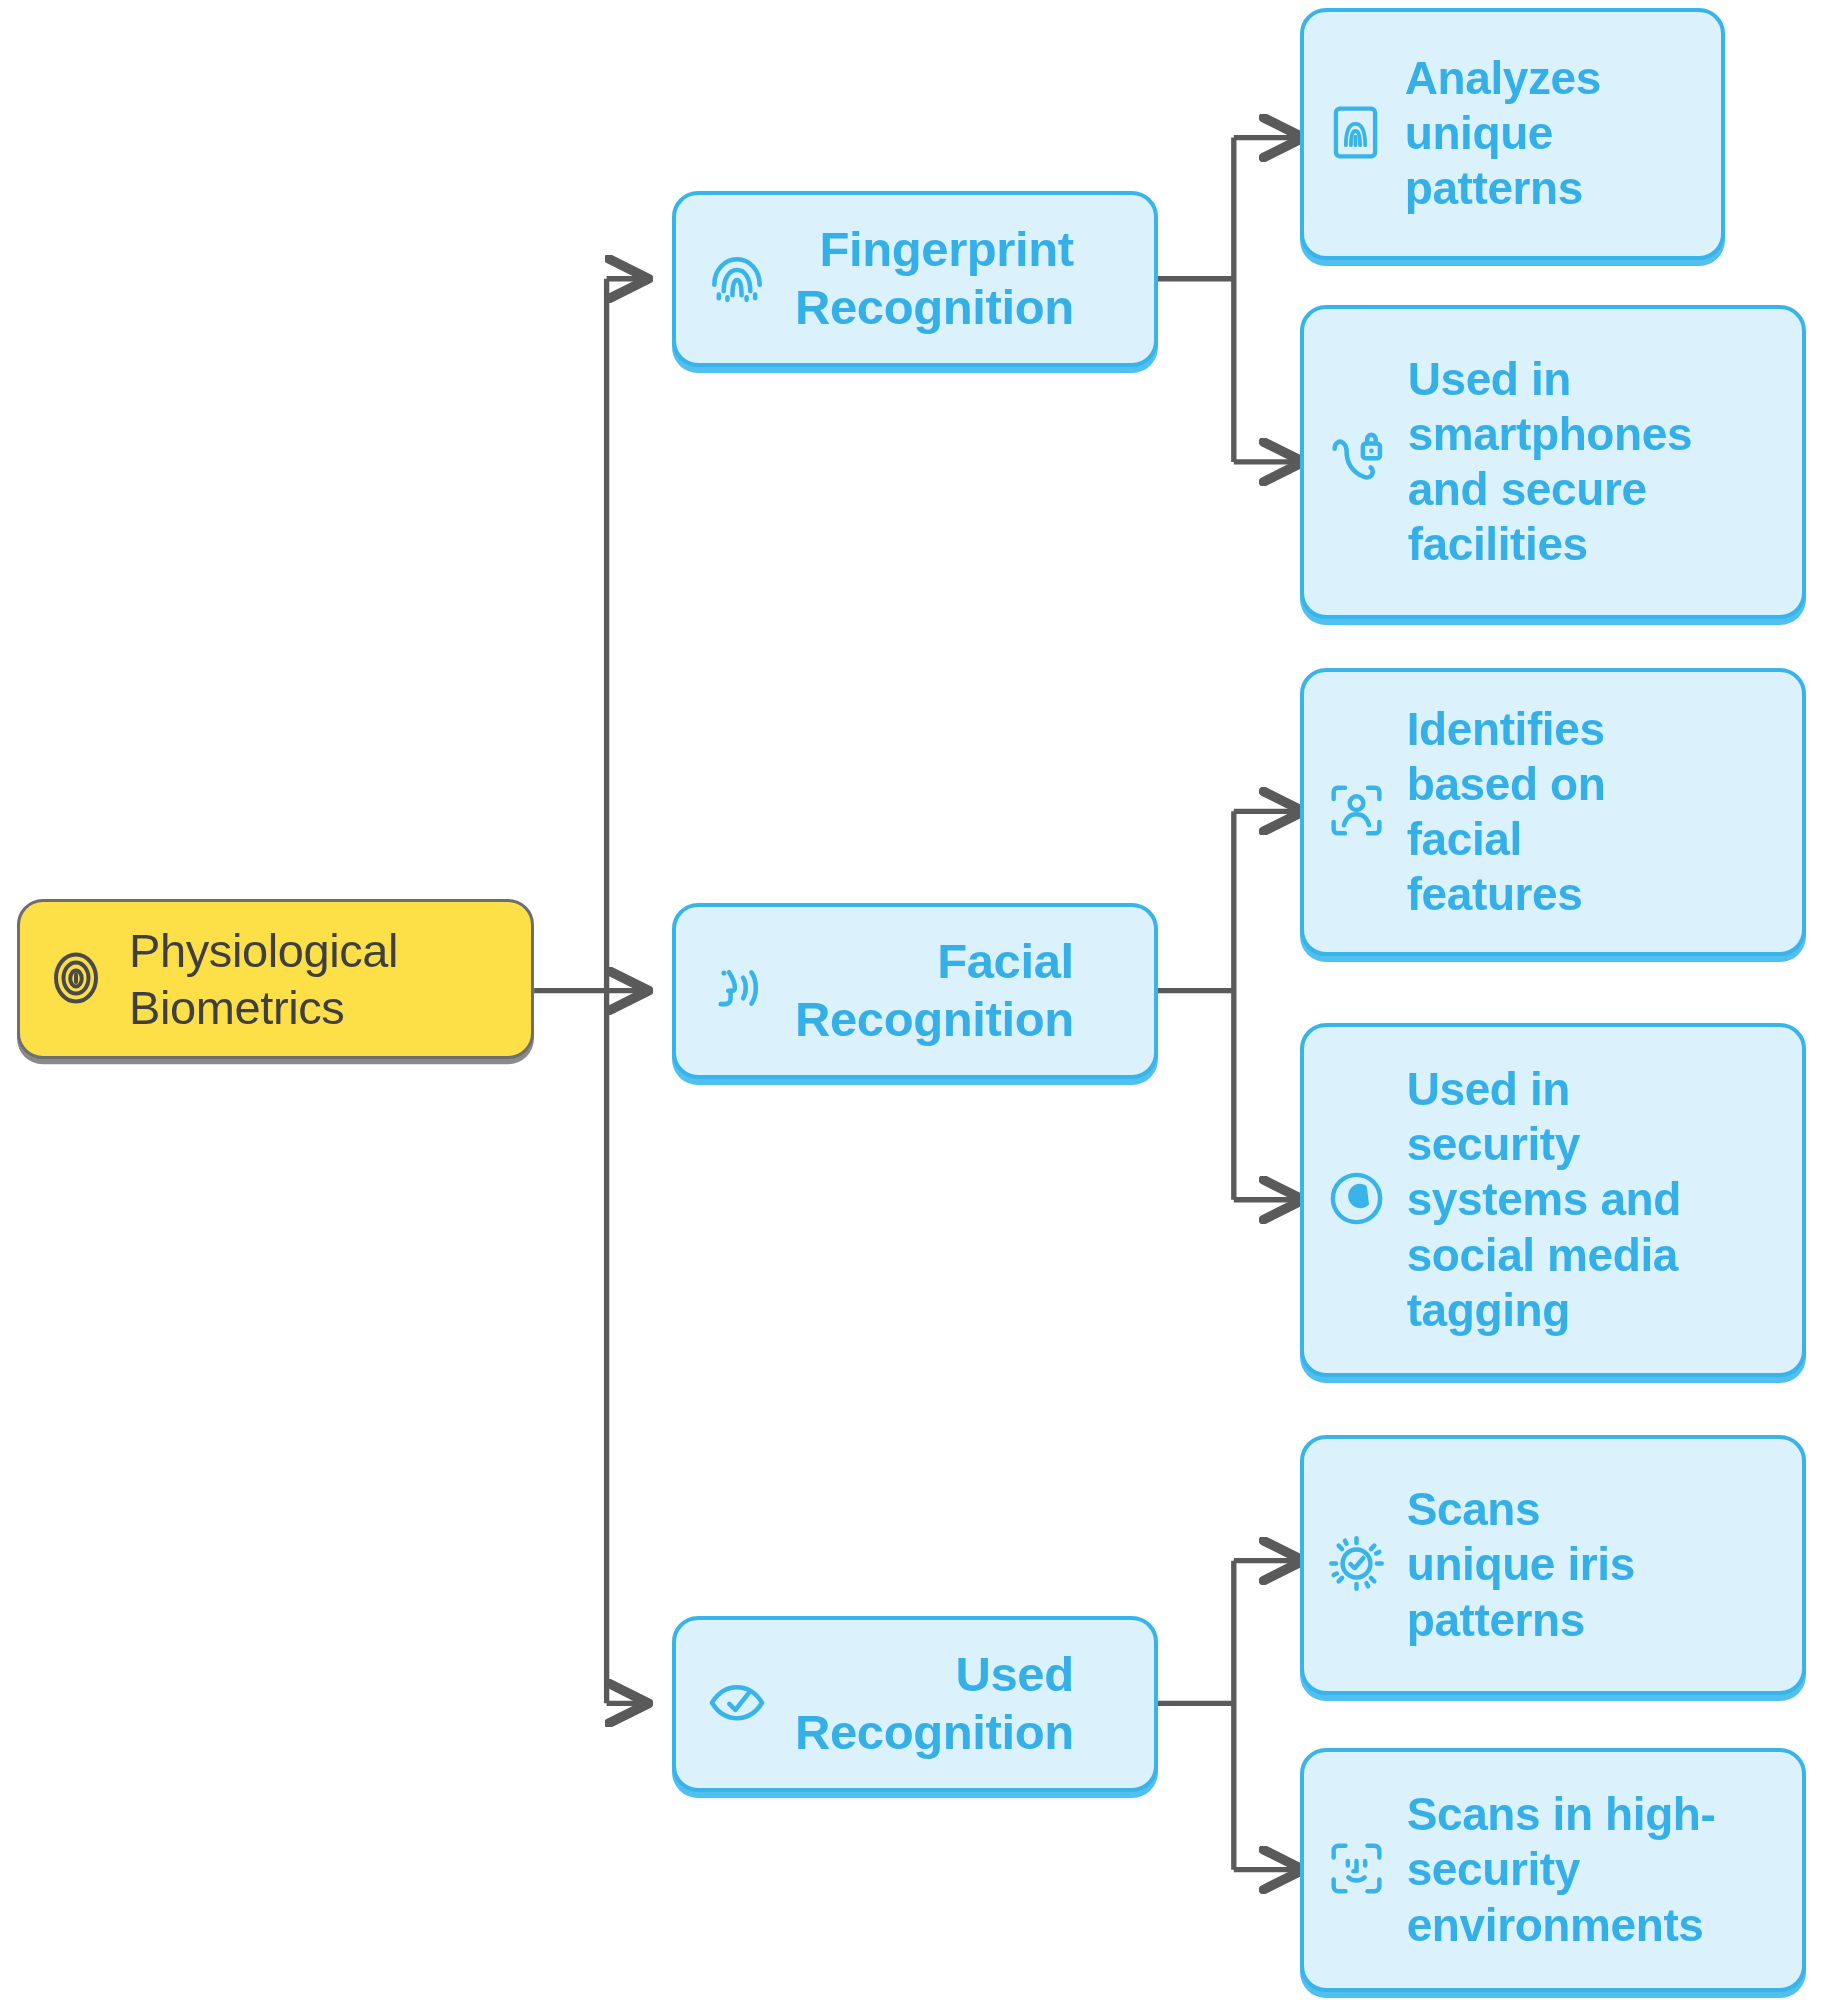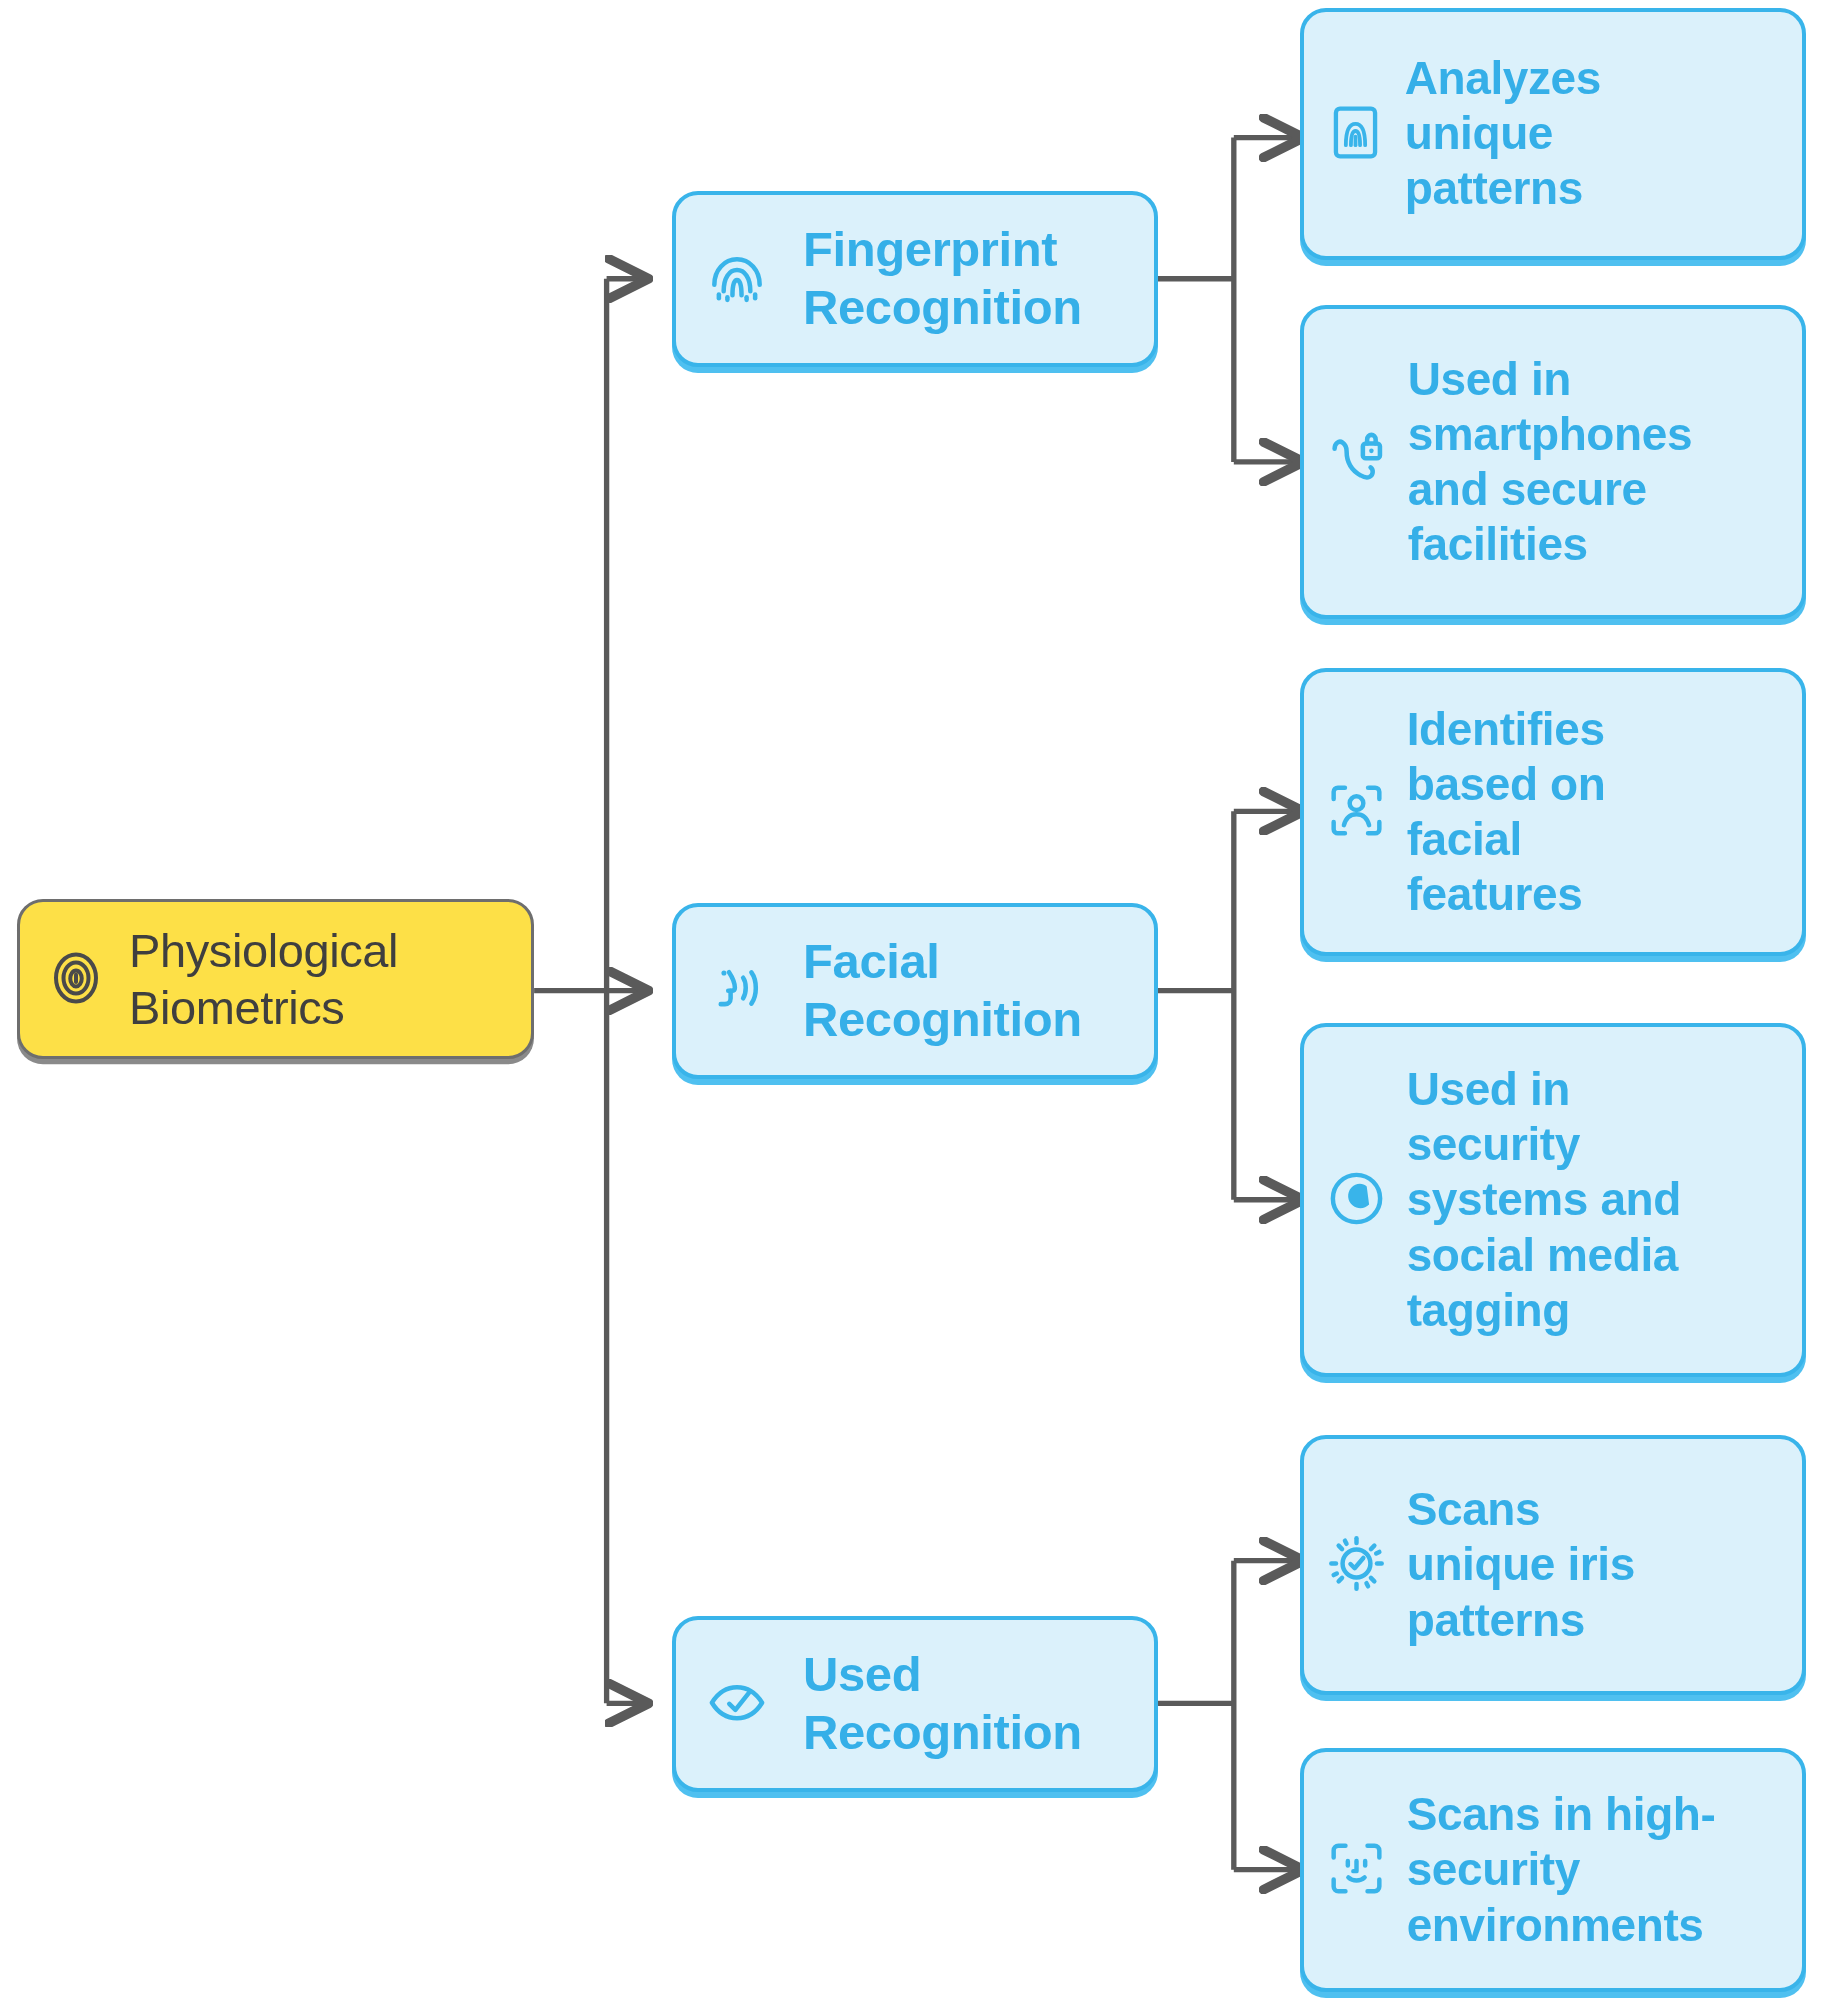--- a/index.html
+++ b/index.html
@@ -52,21 +52,22 @@
   .node.root .node-icon { flex: 0 0 auto; }
 
   
   .node.blue {
     background: #dbf1fb;
     border: 4.6px solid #39b4ea;
     box-shadow: 0 6.1px 0 0 #4fc0f0;
   }
   .node.branch {
     padding: 0 18.3px 0 29px;
-    gap: 34px;
+    gap: 26px;
+    text-align: right;
   }
   .node.leaf {
     padding: 0 23px 0 21.4px;
     gap: 18.3px;
   }
   .node.blue .node-label {
     color: #35afe8;
     font-weight: 700;
     letter-spacing: -0.4px;
     white-space: pre-line;
@@ -141,21 +142,21 @@
         <path d="M5.2 18.2 L5.2 19.6"></path>
         <path d="M8.4 19.2 L8.4 20.2"></path>
         <path d="M15.6 19.2 L15.6 20.2"></path>
         <path d="M18.8 18.2 L18.8 19.6"></path>
       </svg>
     </span>
     <span class="node-label">Fingerprint
 Recognition</span>
   </div>
 
-  <div class="node blue leaf" style="left:1300px; top:7.6px; width:506px; height:252px;">
+  <div class="node blue leaf" style="left:1300px; top:7.6px; width:425px; height:252px;">
     <span class="node-icon">
       <svg width="61" height="61" viewBox="0 0 24 24" fill="none" stroke="#39b4ea" stroke-width="1.7" stroke-linecap="round" stroke-linejoin="round">
         <rect x="4.3" y="2.6" width="15.4" height="18.8" rx="1.6"></rect>
         <path d="M8.2 17 C8.2 11.6 9.6 8.6 12 8.6 C14.4 8.6 15.8 11.6 15.8 17" stroke-width="1.5"></path>
         <path d="M10.2 17 C10.2 13.2 10.8 11.4 12 11.4 C13.2 11.4 13.8 13.2 13.8 17" stroke-width="1.5"></path>
         <path d="M12 13.6 L12 17" stroke-width="1.5"></path>
       </svg>
     </span>
     <span class="node-label">Analyzes
 unique

